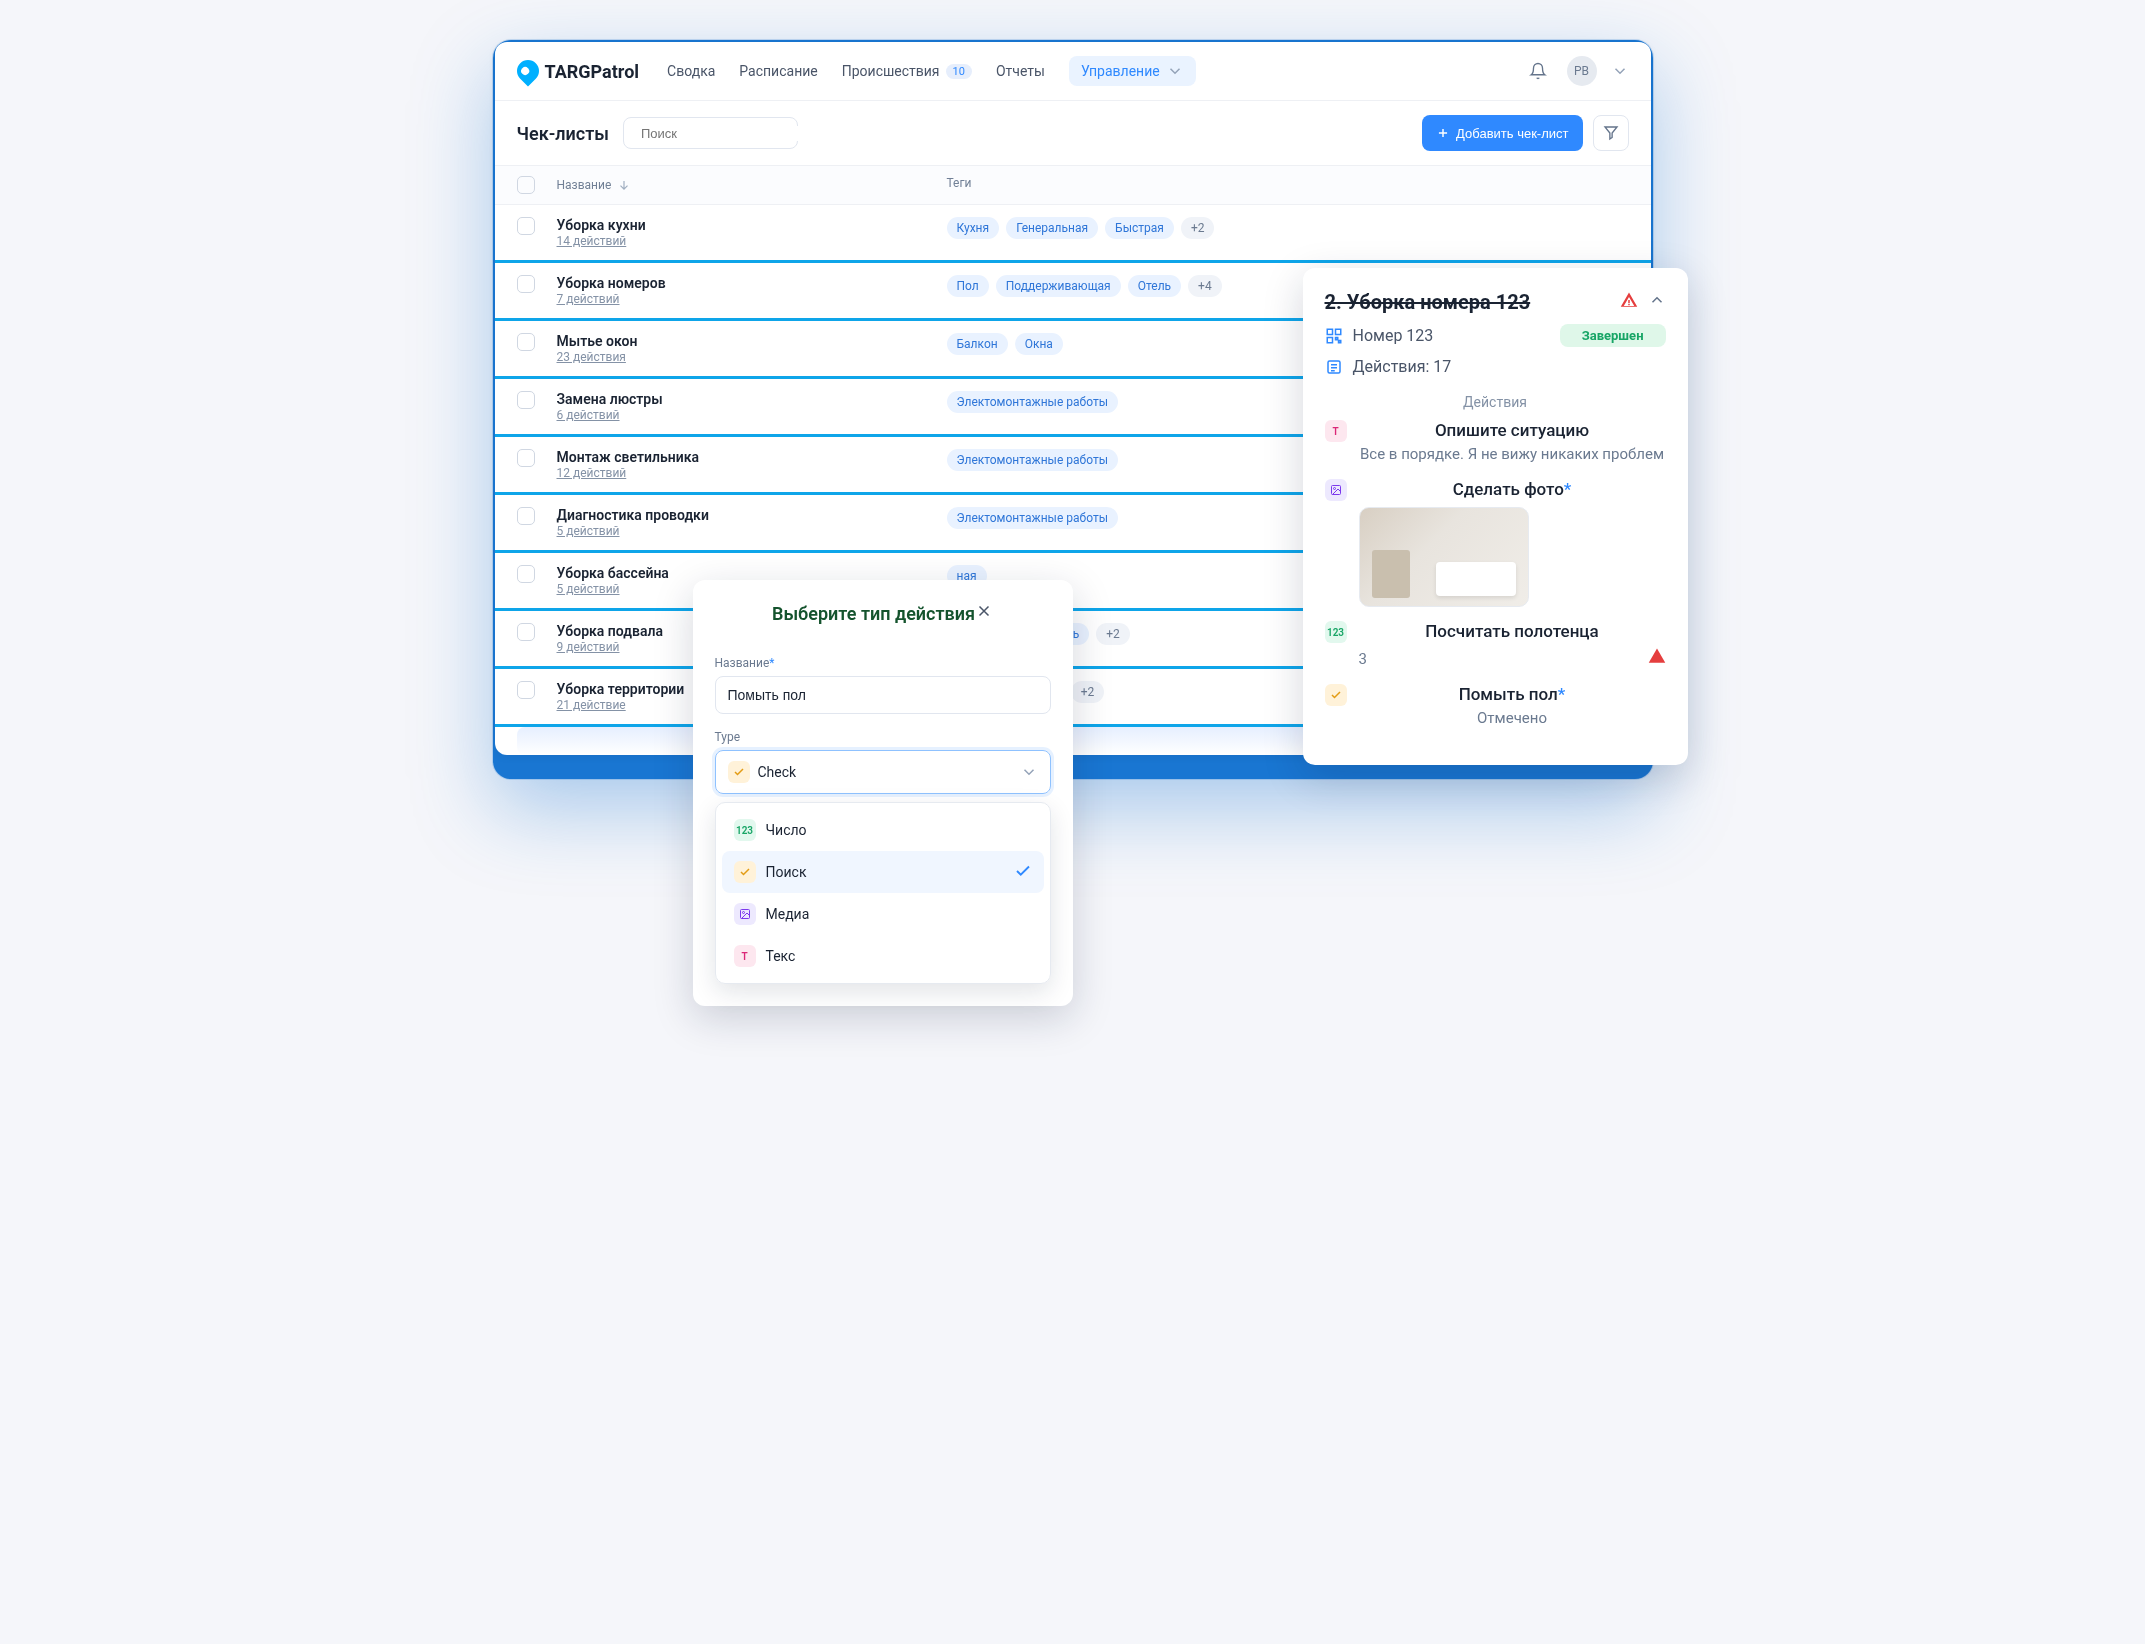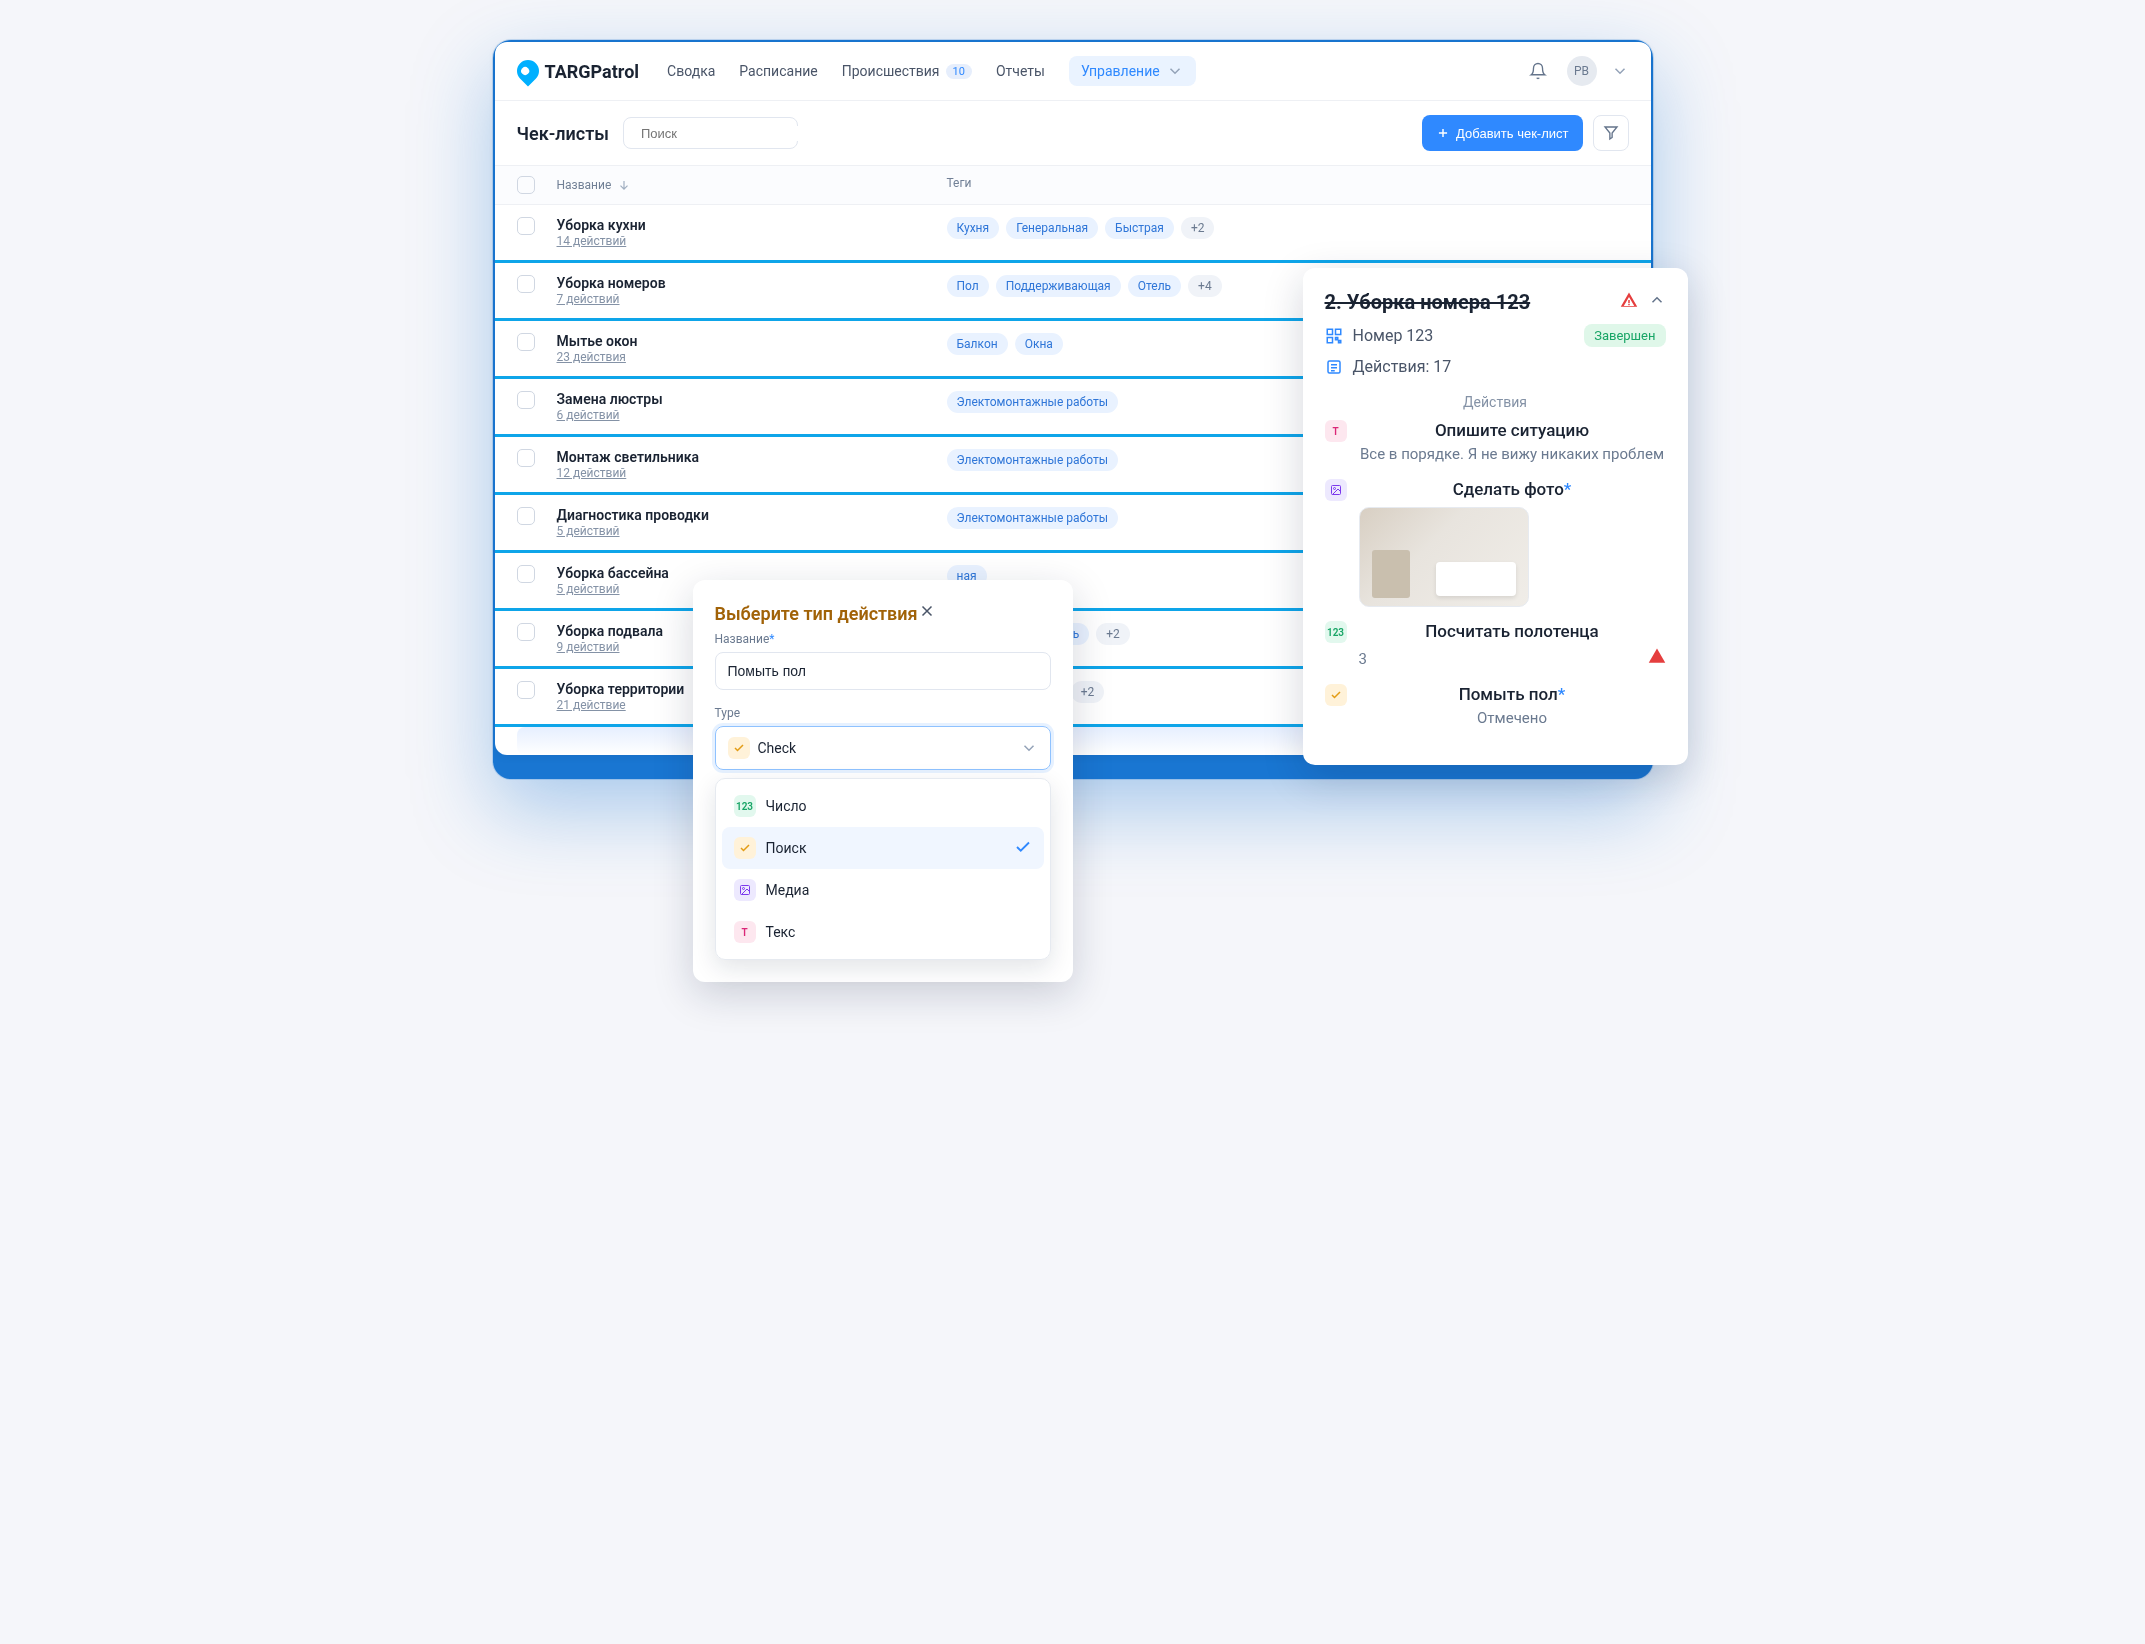--- a/index.html
+++ b/index.html
@@ -76,21 +76,21 @@
 .row-title { font-size:14px; font-weight:600; color:#1a2332; }
 .row-sub { font-size:12px; color:#8492a6; margin-top:1px;text-decoration:underline; }
 .tags { display:flex; gap:7px; flex-wrap:wrap; }
 .tag { background:#e9f2ff; color:#2f76d8; font-size:12px; padding:4px 10px; border-radius:12px; }
 .tag.muted { background:#f0f3f8; color:#6b7a90; }
 .gradient-bar { height:28px; margin:0 22px 22px; border-radius:8px; background:linear-gradient(180deg,#e6efff,#fff); }
 .modal {
   position:absolute; top:540px; left:200px; width:380px; background:#fff; border-radius:12px;
   box-shadow:0 12px 40px rgba(17,30,60,0.18); padding:22px; z-index:5;
 }
-.modal-title { font-size:18px; font-weight:600; color:#a16207; display:flex; justify-content:flex-start; align-items:center; margin-bottom:8px; }
+.modal-title { font-size:18px; font-weight:600; color:#14532d; display:flex; justify-content:center; align-items:center; margin-bottom:32px; }
 .close-x { cursor:pointer; color:#4a5568; }
 .field-label { font-size:12px; color:#6b7a90; margin-bottom:6px; display:block; }
 .req { color:#2f89ff; }
 .text-input { width:100%; border:1px solid #e1e6ef; border-radius:8px; padding:10px 12px; font-size:14px; color:#1a2332; outline:none; }
 .select-box { width:100%; border:1.5px solid #8fc2ff; border-radius:8px; padding:10px 12px; font-size:14px; color:#1a2332; display:flex; align-items:center; gap:8px; cursor:pointer; box-shadow:0 0 0 3px rgba(47,137,255,0.12); }
 .dropdown { margin-top:8px; border:1px solid #e6eaf0; border-radius:10px; box-shadow:0 8px 24px rgba(17,30,60,0.12); padding:6px; }
 .dd-item { display:flex; align-items:center; gap:10px; padding:10px 12px; border-radius:8px; font-size:14px; color:#1a2332; cursor:pointer; }
 .dd-item.sel { background:#f0f6ff; }
 .dd-check { margin-left:auto; color:#2f89ff; }
 .badge-sq { width:22px; height:22px; border-radius:6px; display:inline-flex; align-items:center; justify-content:center; font-size:10px; font-weight:600; }
@@ -100,21 +100,21 @@
 .bdg-text { background:#fde7ef; color:#db2777; }
 .panel {
   position:absolute; top:228px; left:810px; width:385px; background:#fff; border-radius:12px;
   box-shadow:0 12px 40px rgba(17,30,60,0.18); padding:22px; z-index:4;text-align:center;
 }
 .panel-title { font-size:20px; font-weight:700; text-decoration:line-through; color:#1a2332; }
 .panel-head { display:flex; align-items:center; gap:10px; }
 .panel-head .warn { margin-left:auto; }
 .warn { color:#e53e3e; }
 .meta-row { display:flex; align-items:center; gap:10px; margin-top:10px; font-size:16px; color:#4a5568; }
-.pill-success { background:#dff7e9; color:#18a566; font-size:13px; padding:4px 10px; border-radius:8px; margin-left:auto; font-weight:400; }
+.pill-success { background:#dff7e9; color:#18a566; font-size:13px; padding:4px 22px; border-radius:8px; margin-left:auto; font-weight:700; }
 .section-label { font-size:14px; color:#8492a6; margin:18px 0 10px; }
 .action { display:flex; gap:12px; margin-bottom:14px; }
 .action-body { flex:1; }
 .action-title { font-size:17px; font-weight:500; color:#1a2332; }
 .action-sub { font-size:15px; color:#6b7a90; margin-top:4px; line-height:1.4; }
 .photo { width:170px; height:100px; border-radius:10px; margin-top:8px; background:linear-gradient(135deg,#d8cfc3 0%,#e8e4de 40%,#f0ede8 100%); border:1px solid #e6eaf0; position:relative; overflow:hidden; }
 .photo::before { content:''; position:absolute; right:12px; bottom:10px; width:80px; height:34px; background:#fff; border-radius:4px; box-shadow:0 2px 4px rgba(0,0,0,0.1); }
 .photo::after { content:''; position:absolute; left:12px; bottom:8px; width:38px; height:48px; background:#c9bfae; border-radius:3px; }
 .svg-ico { width:18px; height:18px; }
 </style>

